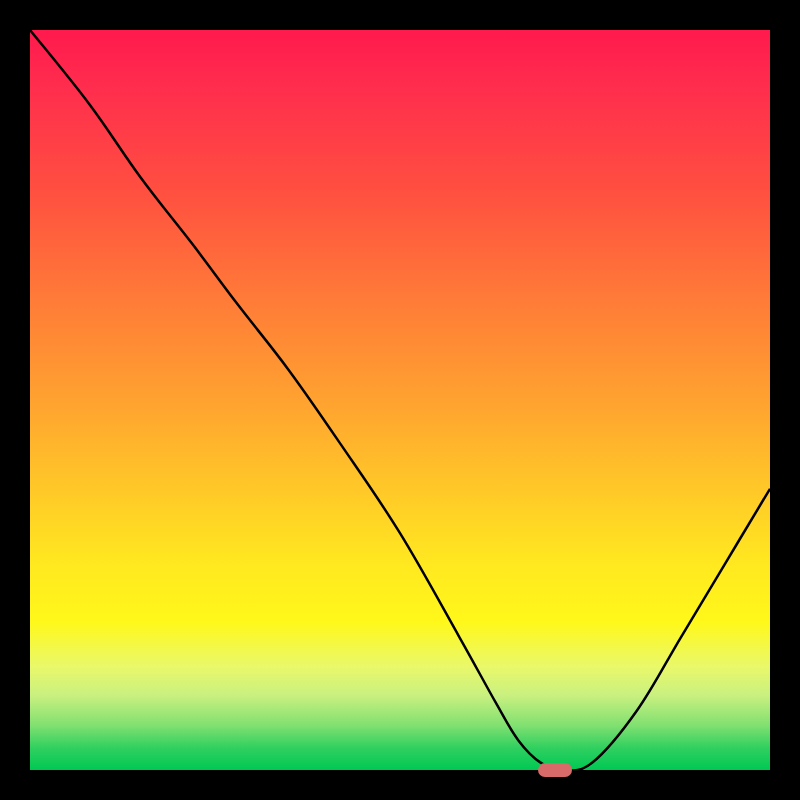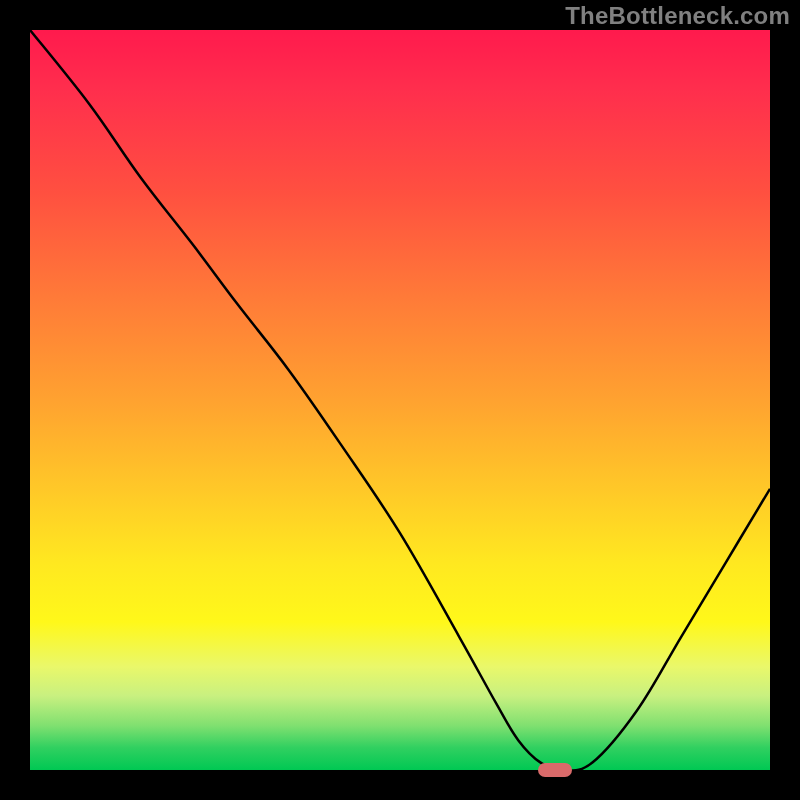--- a/index.html
+++ b/index.html
@@ -61,20 +61,19 @@
     height: 14px;
     border-radius: 7px;
     background: #d96a6a;
     transform: translate(-50%, -50%);
   }
 </style>
 </head>
 <body>
 
 <div class="outer">
-  <div class="watermark">TheBottleneck.com</div>
   <div class="plot">
     <svg class="curve" viewBox="0 0 740 740" preserveAspectRatio="none">
       <path id="curve-path" d="M 0 0 C 10.656 13.32, 39.22 47.36, 59.2 74 C 79.18 100.64, 92.352 122.692, 111 148 C 129.648 173.308, 145.484 191.95600000000002, 162.8 214.60000000000002 C 180.116 237.24400000000003, 189.88400000000001 251.156, 207.20000000000002 273.8 C 224.51600000000002 296.444, 240.352 315.092, 259 340.4 C 277.648 365.70799999999997, 290.82 385.096, 310.8 414.4 C 330.78000000000003 443.70399999999995, 348.688 468.568, 370 503.2 C 391.312 537.832, 411.884 576.164, 429.2 606.8 C 446.51599999999996 637.4359999999999, 455.544 654.752, 466.2 673.4 C 476.856 692.048, 480.408 699.7439999999999, 488.40000000000003 710.4 C 496.39200000000005 721.056, 502.608 727.272, 510.59999999999997 732.6 C 518.592 737.928, 523.476 740, 532.8 740 C 542.1239999999999 740, 549.0799999999999 743.2560000000001, 562.4 732.6 C 575.72 721.944, 590.8159999999999 703.444, 606.8 680.8 C 622.784 658.156, 635.216 633.4399999999999, 651.2 606.8 C 667.1840000000001 580.16, 679.6159999999999 559.4399999999999, 695.5999999999999 532.8 C 711.584 506.15999999999997, 732.008 472.12, 740 458.8" fill="none" stroke="#000000" stroke-width="2.5"></path>
     </svg>
     <div class="marker" id="marker" style="left: 525.4px; top: 740px; background: rgb(217, 106, 106);"></div>
   </div>
 </div>
 
 </body></html>

